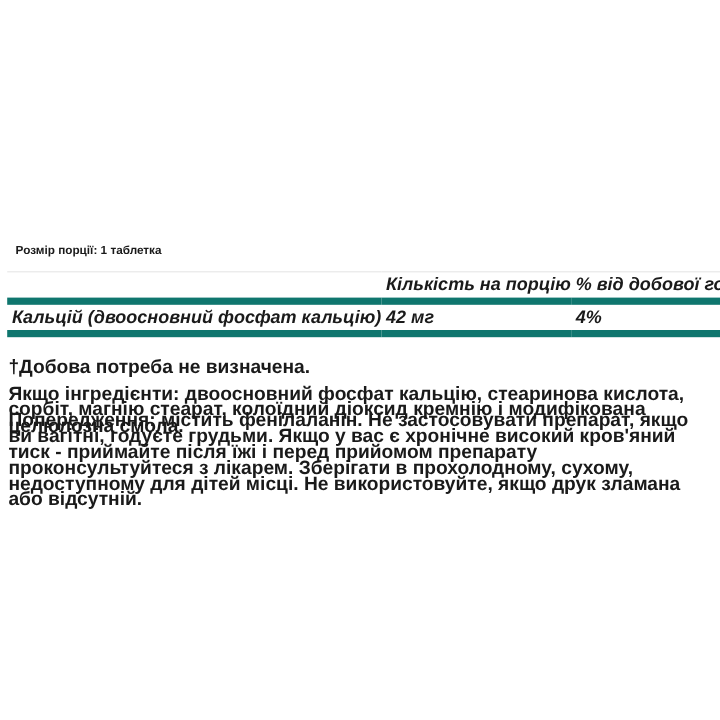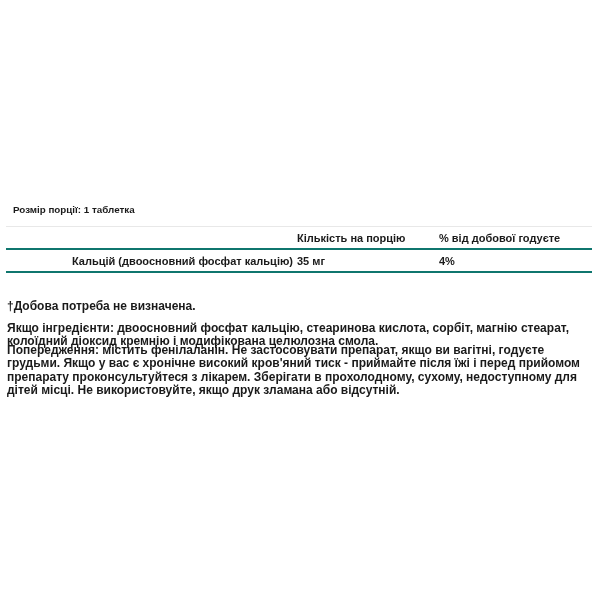--- a/index.html
+++ b/index.html
@@ -29,35 +29,36 @@
       position: absolute;
       left: 6px;
       top: 226px;
       width: 586px;
       border-collapse: collapse;
     }
     .facts-table td {
       height: 21px;
       padding: 0 0 0 4px;
       border-top: 1px solid #e8e8e8;
-      border-bottom: 2px solid #0f766e;
+      border-bottom: 6px solid #0f766e;
       vertical-align: middle;
       font-weight: 700;
-      font-size: 11px;
+      font-size: 15px;
       white-space: nowrap;
+      font-style: italic;
     }
     .col-name { width: 283px; text-align: right; }
     .col-amount { width: 138px; padding-left: 4px; }
     .col-dv { }
     .notes {
       position: absolute;
       left: 7px;
       width: 585px;
       line-height: 13.3px;
-      font-size: 12px;
+      font-size: 16px;
       font-weight: 600;
       margin: 0;
     }
     .note-dagger { top: 300px; }
     .note-other { top: 322px; }
     .note-warning { top: 344px; }
   </style>
 </head>
 <body>
 
@@ -65,21 +66,21 @@
 
 <table class="facts-table">
   <tbody>
       <tr>
     <td class="col-name"></td>
     <td class="col-amount">Кількість на порцію</td>
     <td class="col-dv">% від добової годуєте</td>
   </tr>
   <tr>
     <td class="col-name">Кальцій (двоосновний фосфат кальцію)</td>
-    <td class="col-amount">35 мг</td>
+    <td class="col-amount">42 мг</td>
     <td class="col-dv">4%</td>
   </tr>
 </tbody>
   </table>
 
 <p class="notes note-dagger">†Добова потреба не визначена.</p>
 <p class="notes note-other">Якщо інгредієнти: двоосновний фосфат кальцію, стеаринова кислота, сорбіт, магнію стеарат, колоїдний діоксид кремнію і модифікована целюлозна смола.</p>
 <p class="notes note-warning">Попередження: містить фенілаланін. Не застосовувати препарат, якщо ви вагітні, годуєте грудьми. Якщо у вас є хронічне високий кров'яний тиск - приймайте після їжі і перед прийомом препарату проконсультуйтеся з лікарем. Зберігати в прохолодному, сухому, недоступному для дітей місці. Не використовуйте, якщо друк зламана або відсутній.</p>
 
 </body></html>

